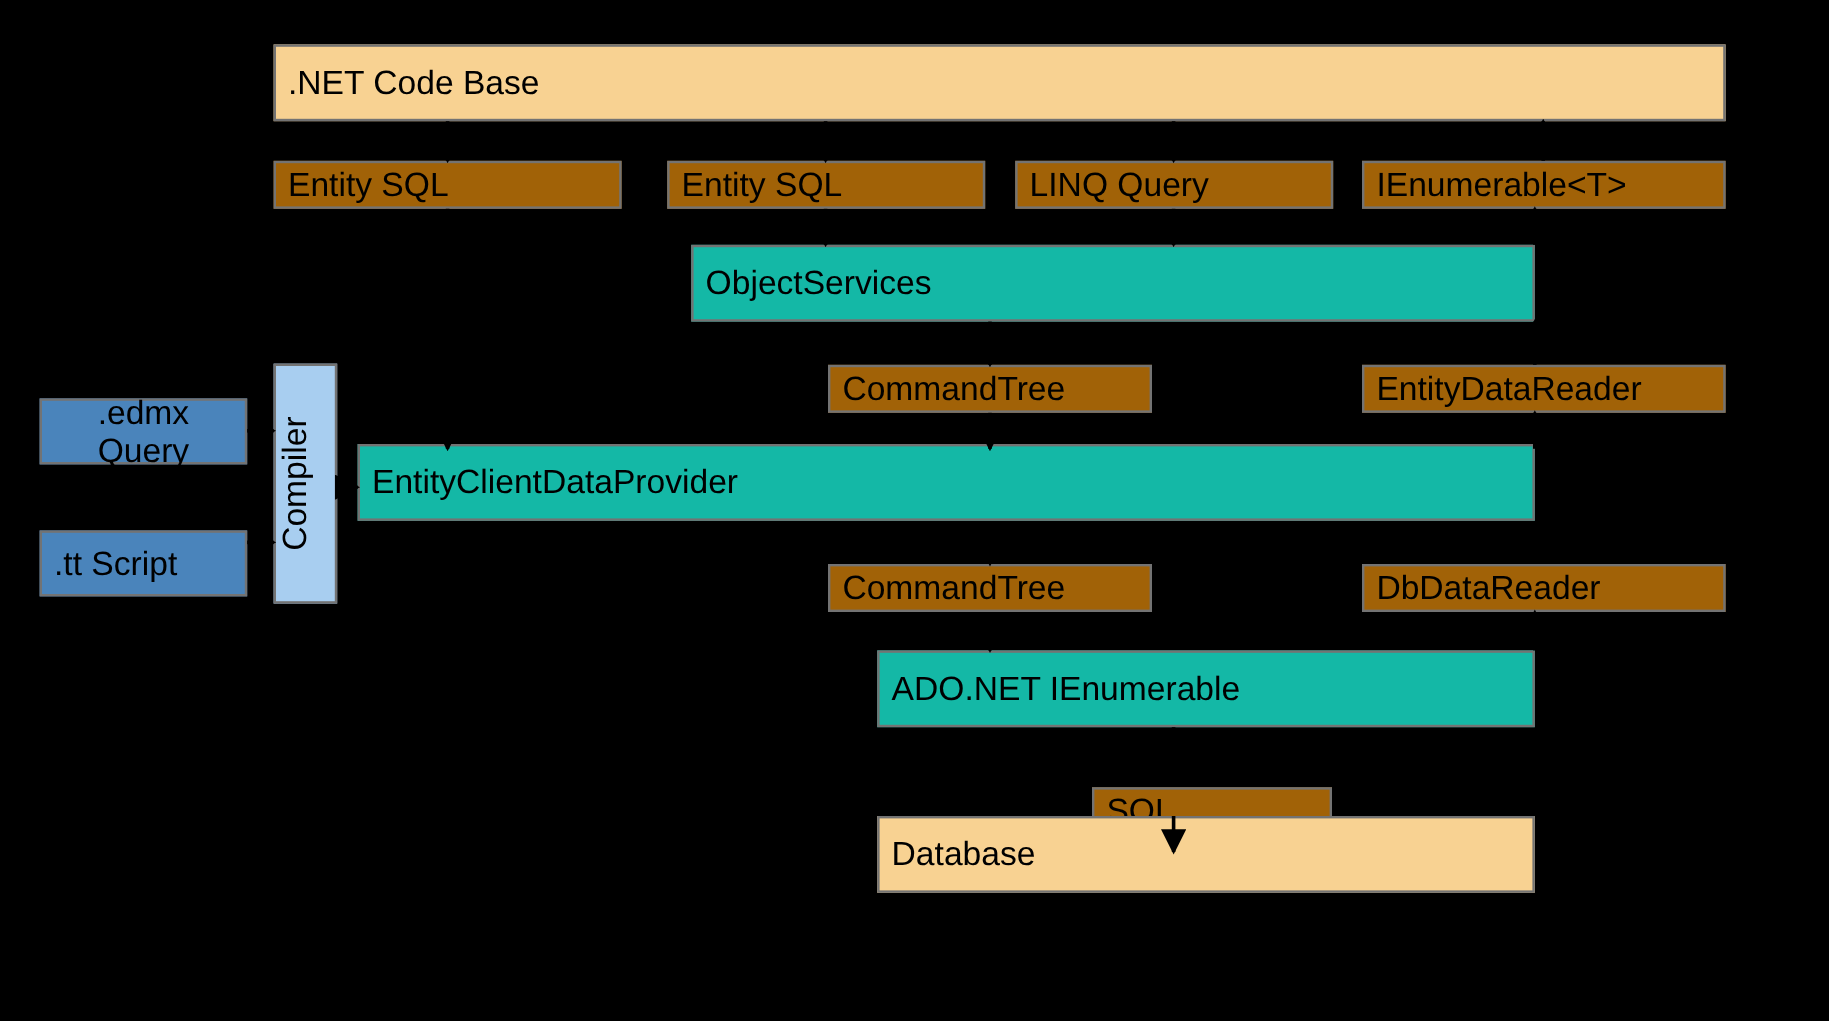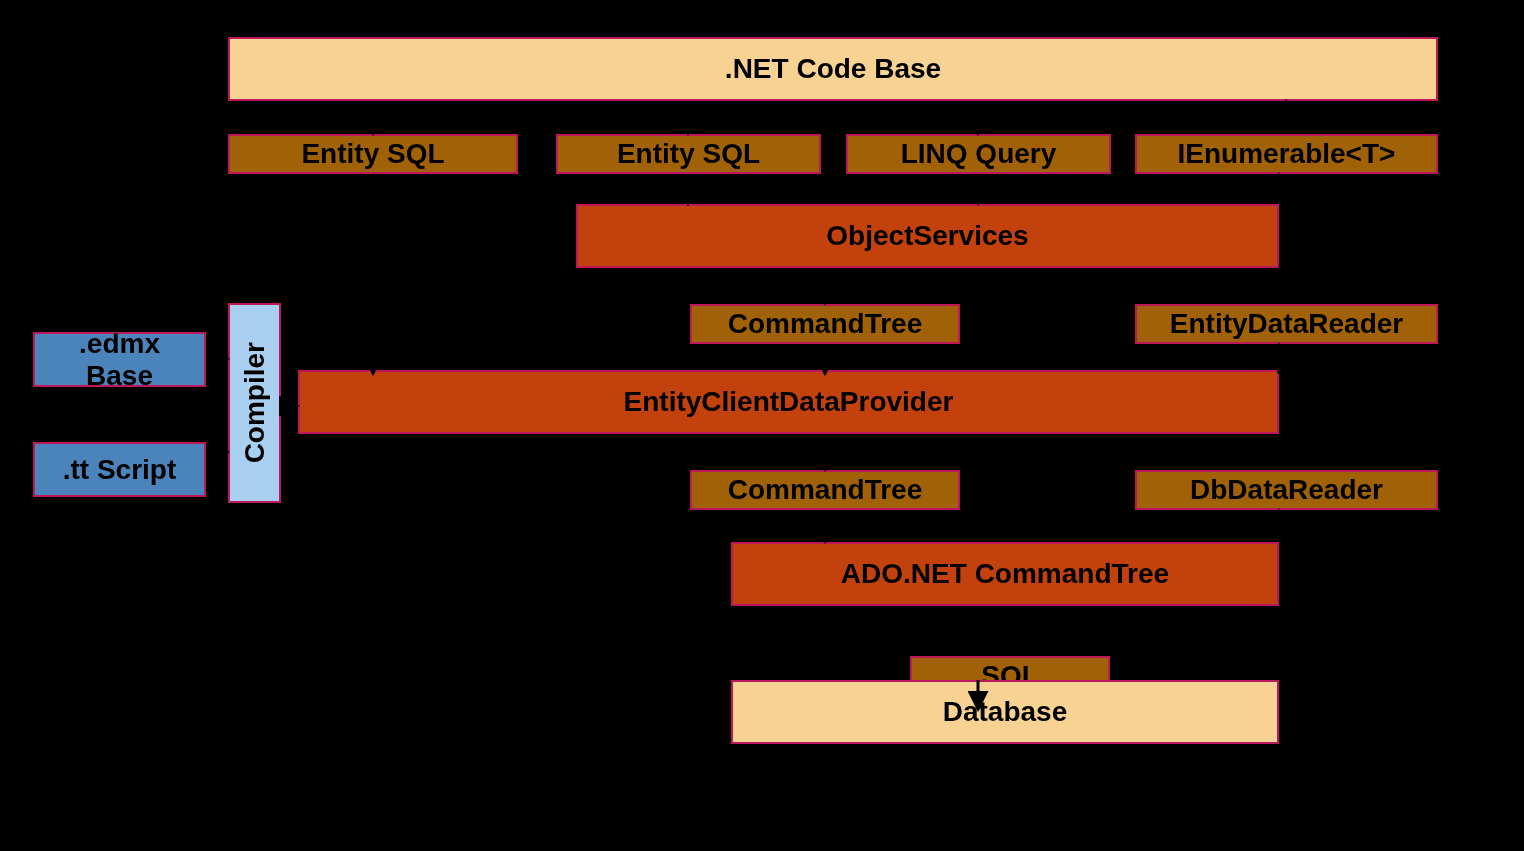--- a/index.html
+++ b/index.html
@@ -7,31 +7,29 @@
     padding: 0;
     width: 1524px;
     height: 851px;
     background: #000;
     font-family: "Segoe UI", "Helvetica Neue", Arial, sans-serif;
     font-size: 28px;
     color: #000;
   }
   .box {
     position: absolute;
-    border: 2px solid #be185d;
+    border: 2px solid #737373;
     box-sizing: border-box;
     display: flex;
     align-items: center;
-    justify-content: center;
     text-align: center;
     padding: 2px 10px;
-    font-weight: bold;
   }
   .orange { background: #f8d292; }
-  .gray   { background: #c2410c; }
+  .gray   { background: #14b8a6; }
   .white  { background: #a16207; }
   .blue   { background: #4a84bb; }
   .lblue  { background: #a8cef0; }
   .vtext {
     writing-mode: vertical-rl;
     transform: rotate(180deg);
     white-space: nowrap;
   }
   svg.arrows {
     position: absolute;
@@ -77,33 +75,33 @@
 </div>
 
 <div class="box white" style="left:690px; top:470px; width:270px; height:40px;">
   <span>CommandTree</span>
 </div>
 <div class="box white" style="left:1135px; top:470px; width:303px; height:40px;">
   <span>DbDataReader</span>
 </div>
 
 <div class="box gray" style="left:731px; top:542px; width:548px; height:64px;">
-  <span>ADO.NET CommandTree</span>
+  <span>ADO.NET IEnumerable</span>
 </div>
 
 <div class="box white" style="left:910px; top:656px; width:200px; height:40px;">
   <span>SQL</span>
 </div>
 
 <div class="box orange" style="left:731px; top:680px; width:548px; height:64px;">
   <span>Database</span>
 </div>
 
 <div class="box blue" style="left:33px; top:332px; width:173px; height:55px;">
-  <span>.edmx Base</span>
+  <span>.edmx Query</span>
 </div>
 <div class="box blue" style="left:33px; top:442px; width:173px; height:55px;">
   <span>.tt Script</span>
 </div>
 <div class="box lblue" style="left:228px; top:303px; width:53px; height:200px; padding:0;">
   <span class="vtext">Compiler</span>
 </div>
 
 <svg class="arrows">
   <defs>

